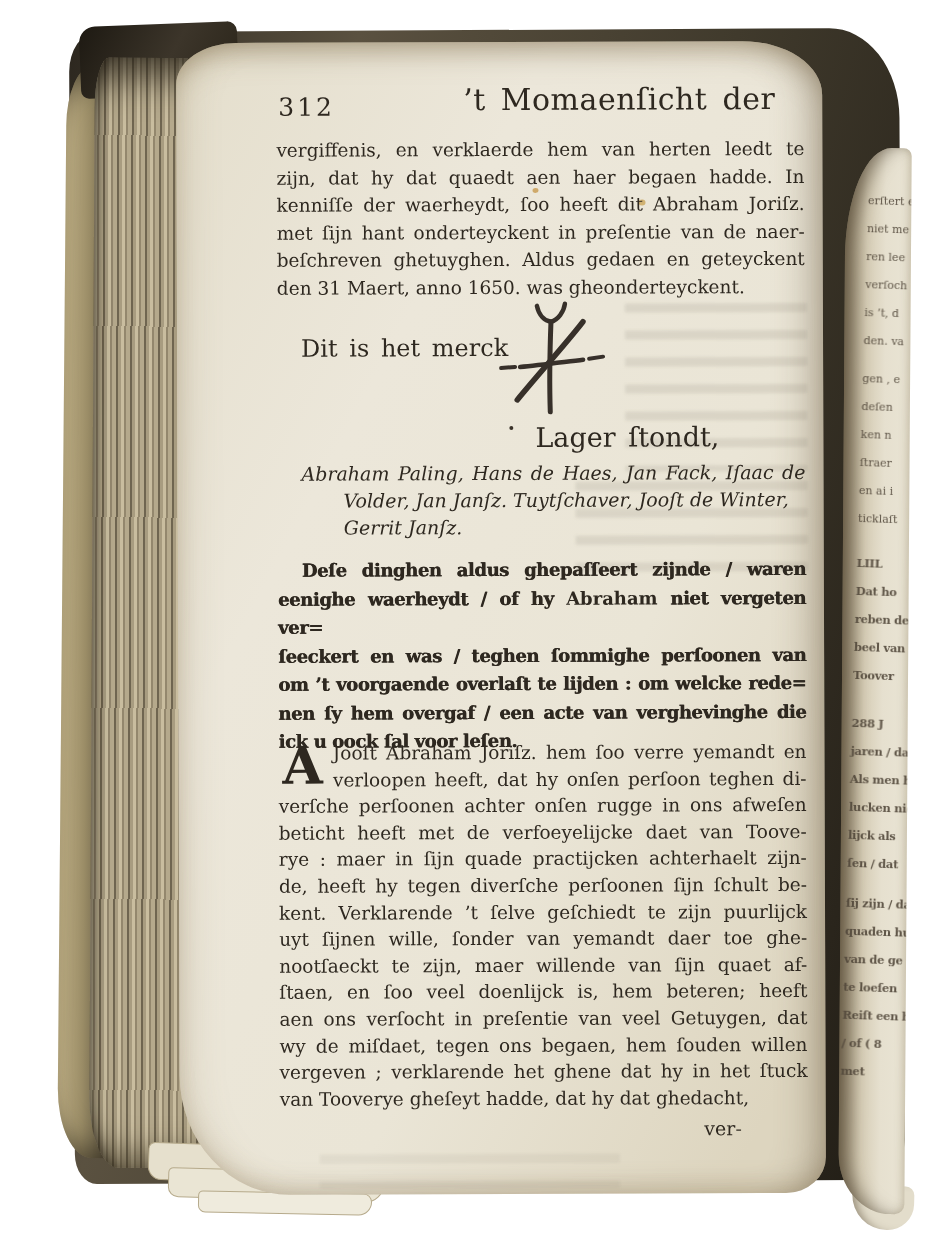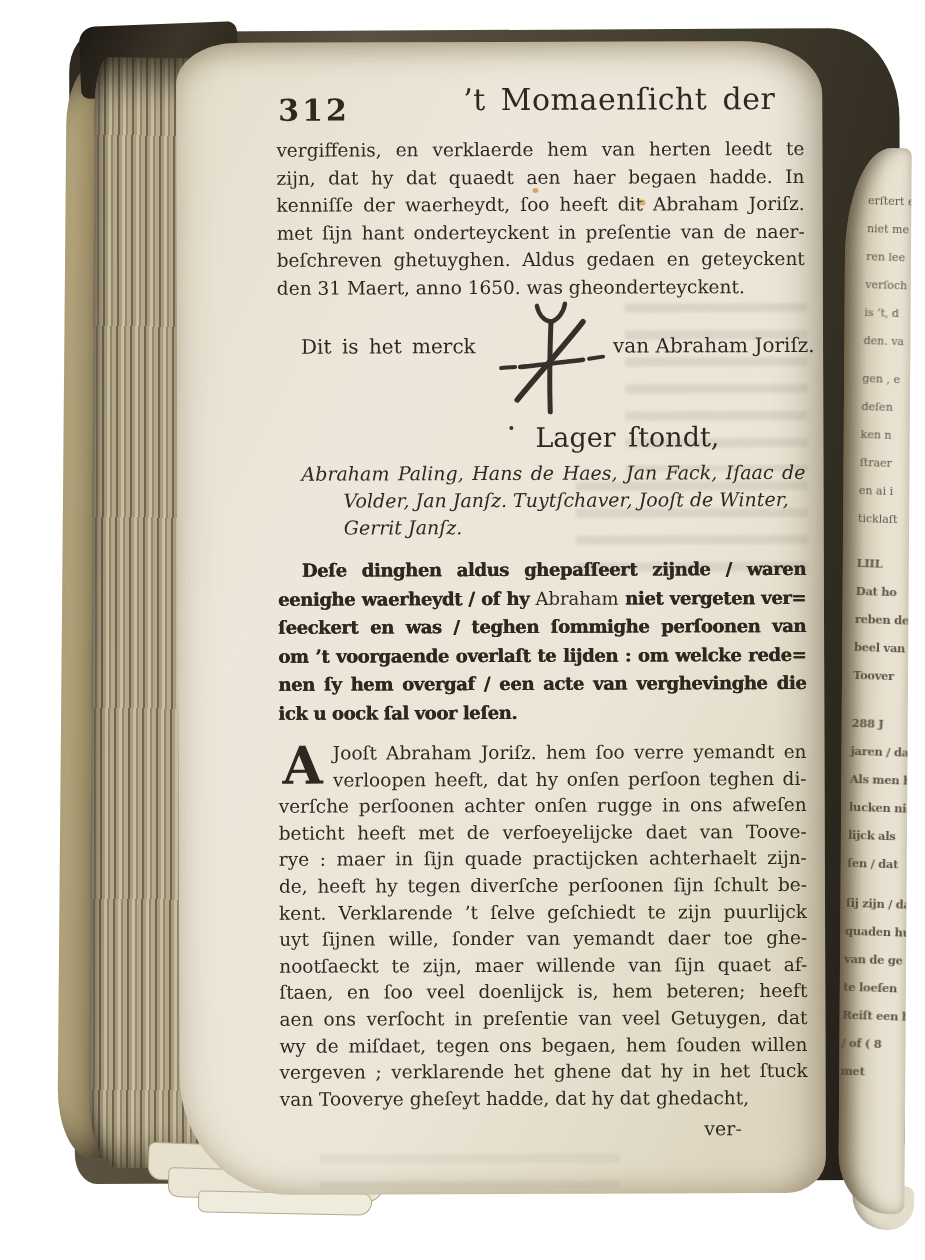--- a/index.html
+++ b/index.html
@@ -42,40 +42,40 @@
     box-shadow:inset 16px 0 18px -8px rgba(58,47,30,.6), inset -6px 0 8px -4px rgba(120,102,70,.35);}
   .fan{position:absolute;background:#e6e0cd;border:1px solid #b6aa8b;}
   .fan1{left:148px;top:1146px;width:248px;height:36px;border-radius:10px 22px 34px 20px;transform:rotate(2deg);}
   .fan2{left:168px;top:1170px;width:214px;height:28px;border-radius:8px 18px 28px 16px;transform:rotate(1.6deg);background:#eae5d4;}
   .fan3{left:198px;top:1192px;width:172px;height:20px;border-radius:8px 14px 22px 12px;transform:rotate(1.1deg);background:#efebdd;}
   .next-bottom{position:absolute;left:852px;top:1186px;width:62px;height:44px;background:#e3ddcb;
     border-radius:10px 10px 30px 40px;transform:rotate(1.5deg);box-shadow:inset 10px 0 10px -6px rgba(80,66,44,.5);}
 
   
   .content{position:absolute;inset:0;}
-  .pagenum{position:absolute;left:102px;top:50px;font-size:30px;font-weight:bold;letter-spacing:3px;}
+  .pagenum{position:absolute;left:102px;top:50px;font-size:25px;font-weight:normal;letter-spacing:3px;}
   .running-title{position:absolute;left:248px;top:40px;width:390px;text-align:center;
     font-size:30px;word-spacing:5px;letter-spacing:.5px;}
   .para{position:absolute;left:100px;width:528px;}
   .jl{text-align:justify;text-align-last:justify;}
   .jll{text-align:justify;text-align-last:left;}
   .p1{top:94px;font-size:18.5px;line-height:27.5px;}
   .ital{}
-  .mark-lead{position:absolute;left:124px;top:292px;font-size:20px;word-spacing:4px;}
+  .mark-lead{position:absolute;left:124px;top:292px;font-size:24px;word-spacing:4px;}
   .mark-tail{position:absolute;left:436px;top:292px;font-size:20px;}
   .mark-wrap{position:absolute;left:318px;top:258px;width:112px;height:122px;}
   .ink-dot{position:absolute;left:332px;top:384px;width:4px;height:4px;background:#3a332a;border-radius:50%;}
   .lager{position:absolute;left:358px;top:380px;font-size:27px;word-spacing:4px;}
   .witnesses{top:418px;font-style:italic;font-size:19px;line-height:27px;}
   .wit1{padding-left:24px;}
   .wit-ind{padding-left:66px;}
   .blackletter{top:514px;font-size:18px;line-height:28.5px;font-weight:bold;
     letter-spacing:-.4px;text-shadow:.5px 0 0 currentColor;}
   .bl-indent{text-indent:24px;}
-  .roman-in-bl{font-weight:normal;text-shadow:none;letter-spacing:0;}
+  .roman-in-bl{font-weight:bold;text-shadow:none;letter-spacing:0;}
   .final{top:698px;font-size:18.5px;line-height:26.6px;}
   .dropcap{float:left;font-size:52px;line-height:46px;padding:2px 10px 0 4px;font-weight:bold;}
   .catchword{position:absolute;left:100px;top:1076px;width:462px;text-align:right;font-size:19px;}
   .spot{position:absolute;border-radius:50%;}
   .spot1{left:356px;top:146px;width:6px;height:5px;background:#c89a4e;opacity:.8;}
   .spot2{left:462px;top:158px;width:7px;height:6px;background:#c8a050;opacity:.75;}
   .ghost{position:absolute;background:repeating-linear-gradient(180deg,rgba(96,90,74,.12) 0 9px,rgba(0,0,0,0) 9px 27px);
     filter:blur(1.6px);}
   .g1{left:448px;top:262px;width:182px;height:168px;}
   .g2{left:398px;top:440px;width:232px;height:96px;}
@@ -131,21 +131,20 @@
       <svg width="112" height="122" viewBox="0 0 112 122">
         <path class="mark-svg" stroke-width="4.5" d="M42 6 C44 16, 50 21, 56 22 C63 20, 69 12, 70 4"></path>
         <path class="mark-svg" stroke-width="5" d="M56 22 C55 46, 54 80, 55 112"></path>
         <path class="mark-svg" stroke-width="4" d="M6 68 L20 67"></path>
         <path class="mark-svg" stroke-width="4.5" d="M25 67 C45 65, 70 62, 88 60"></path>
         <path class="mark-svg" stroke-width="4" d="M94 59 L108 57"></path>
         <path class="mark-svg" stroke-width="5.5" d="M88 22 C70 45, 40 78, 22 100"></path>
       </svg>
     </span>
     <div class="ink-dot"></div>
-    <div class="mark-tail"><span>van </span><span class="ital">Abraham Joriſz.</span></div>
 
     <div class="lager">Lager ſtondt,</div>
 
     <div class="para witnesses">
       <div class="jl wit1">Abraham Paling, Hans de Haes, Jan Fack, Iſaac de</div>
       <div class="wit-ind">Volder, Jan Janſz. Tuytſchaver, Jooſt de Winter,</div>
       <div class="wit-ind">Gerrit Janſz.</div>
     </div>
 
     <div class="para blackletter">

